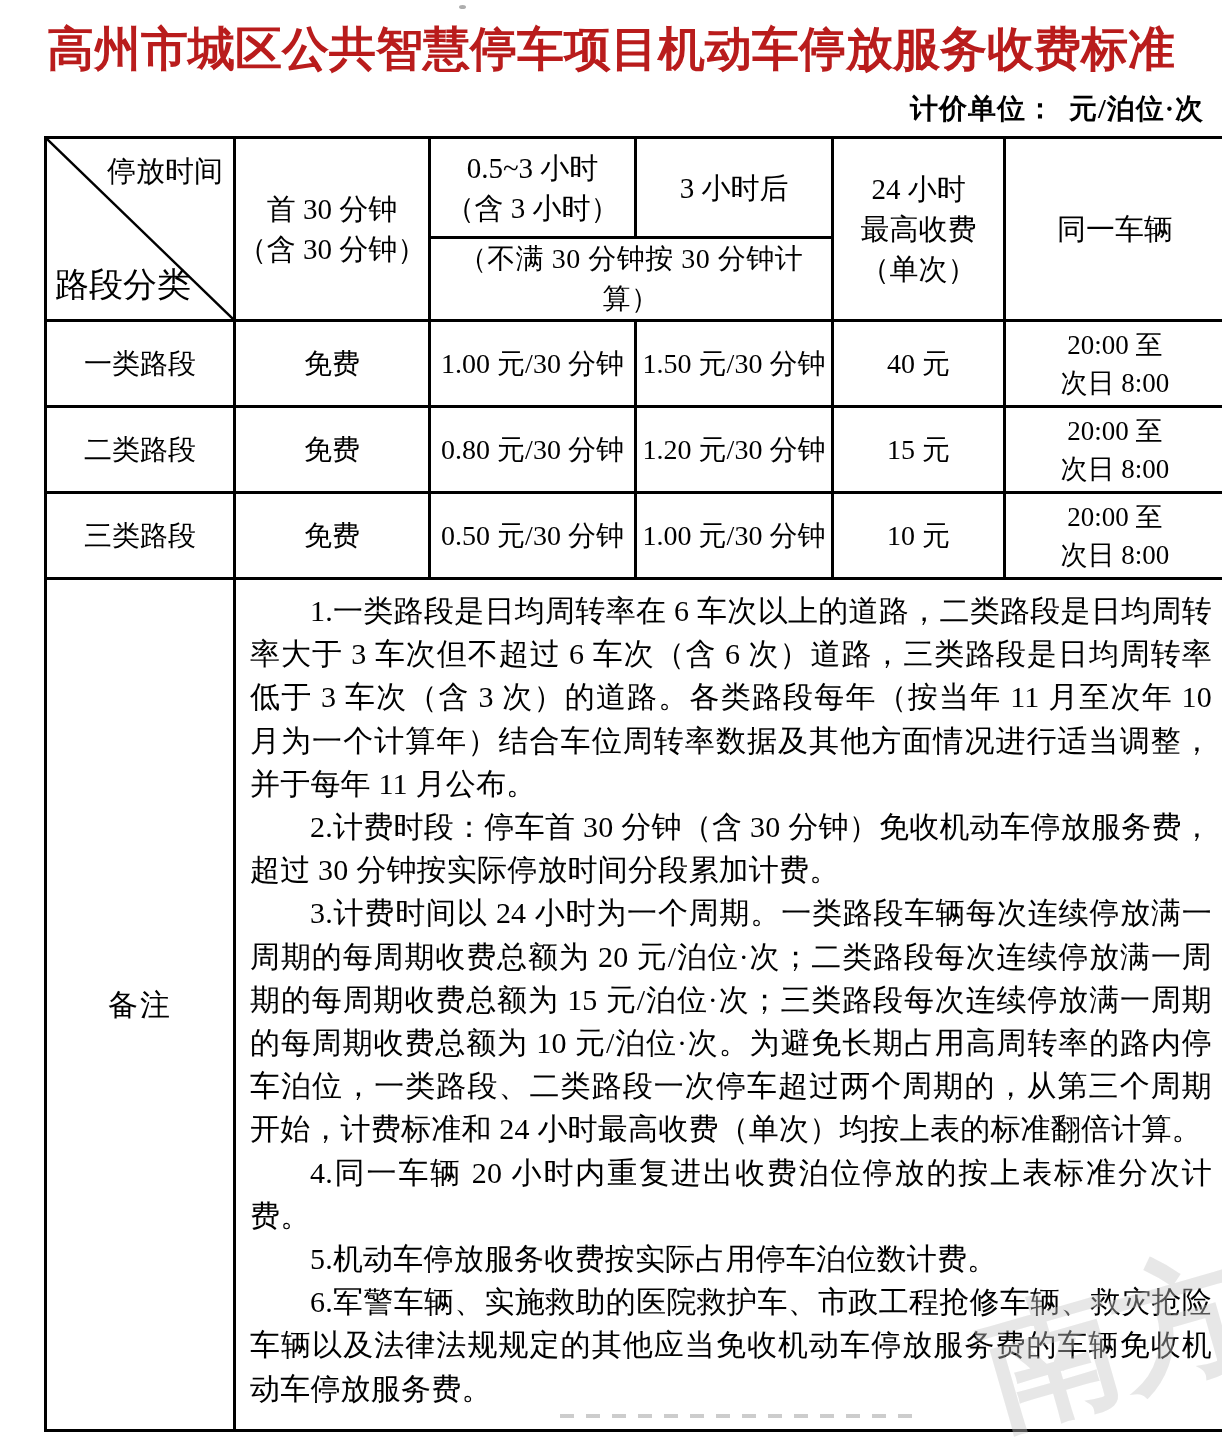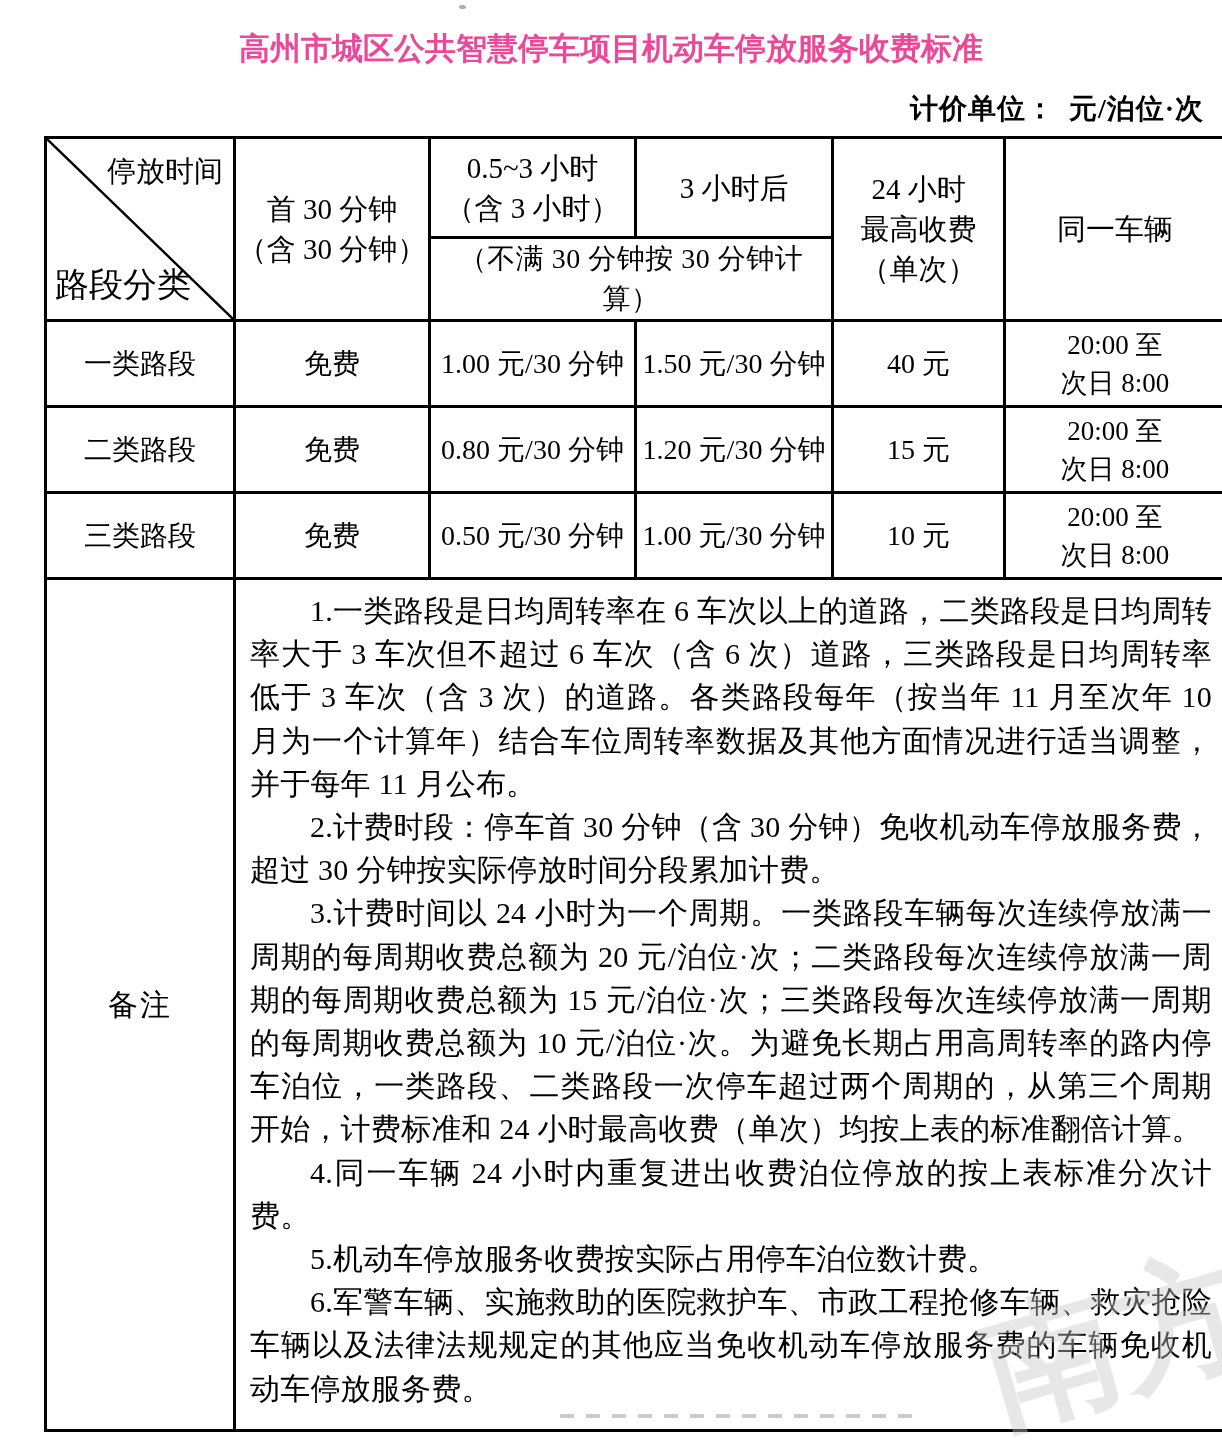--- a/index.html
+++ b/index.html
@@ -10,24 +10,24 @@
   }
   .page { position: relative; width: 1222px; height: 1440px; background: #fff; overflow: hidden; }
 
   .speck { position: absolute; left: 459px; top: 5px; width: 7px; height: 4px; background: #8a8a8a; border-radius: 50%; opacity: .7; }
 
   h1.doc-title {
     margin: 20px 10px 0 10px;
     text-align: center;
     font-family: "Liberation Sans", "DejaVu Sans", sans-serif;
     font-weight: 900;
-    font-size: 31px;
+    font-size: 47px;
     line-height: 58px;
     letter-spacing: 0px;
-    color: #ec4899;
+    color: #b91c1c;
   }
 
   .unit-line {
     margin: 12px 18px 8px 8px;
     text-align: right;
     font-size: 28px;
     font-weight: 700;
     letter-spacing: 1px;
   }
   .unit-line .gap { display: inline-block; width: 14px; }
@@ -171,21 +171,21 @@
       <td class="free-period-cell">20:00 至
 次日 8:00</td>
     </tr>
 
     <tr class="notes-row">
       <td class="notes-label-cell">备注</td>
       <td class="notes-cell" colspan="5">
         <p>1.一类路段是日均周转率在 6 车次以上的道路，二类路段是日均周转率大于 3 车次但不超过 6 车次（含 6 次）道路，三类路段是日均周转率低于 3 车次（含 3 次）的道路。各类路段每年（按当年 11 月至次年 10 月为一个计算年）结合车位周转率数据及其他方面情况进行适当调整，并于每年 11 月公布。</p>
         <p>2.计费时段：停车首 30 分钟（含 30 分钟）免收机动车停放服务费，超过 30 分钟按实际停放时间分段累加计费。</p>
         <p>3.计费时间以 24 小时为一个周期。一类路段车辆每次连续停放满一周期的每周期收费总额为 20 元/泊位·次；二类路段每次连续停放满一周期的每周期收费总额为 15 元/泊位·次；三类路段每次连续停放满一周期的每周期收费总额为 10 元/泊位·次。为避免长期占用高周转率的路内停车泊位，一类路段、二类路段一次停车超过两个周期的，从第三个周期开始，计费标准和 24 小时最高收费（单次）均按上表的标准翻倍计算。</p>
-        <p>4.同一车辆 24 小时内重复进出收费泊位停放的按上表标准分次计费。</p>
+        <p>4.同一车辆 20 小时内重复进出收费泊位停放的按上表标准分次计费。</p>
         <p>5.机动车停放服务收费按实际占用停车泊位数计费。</p>
         <p>6.军警车辆、实施救助的医院救护车、市政工程抢修车辆、救灾抢险车辆以及法律法规规定的其他应当免收机动车停放服务费的车辆免收机动车停放服务费。</p>
       </td>
     </tr>
   </tbody>
     </table>
 
   <div class="watermark">南方+</div>
   <div class="bottom-smudge"></div>
 

